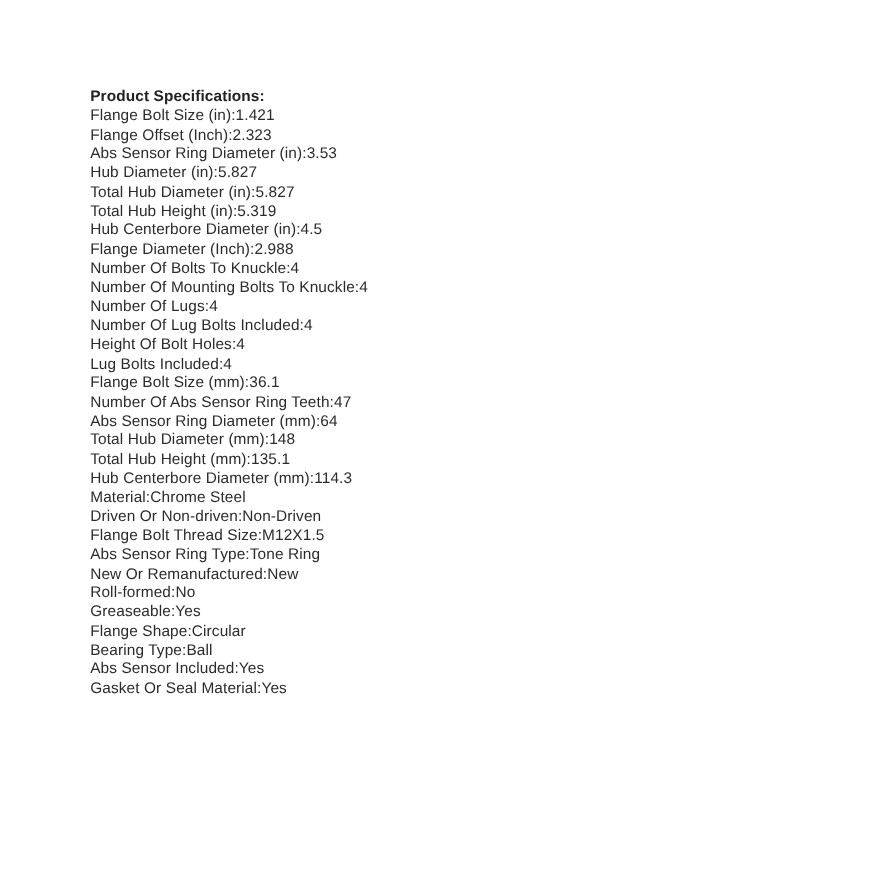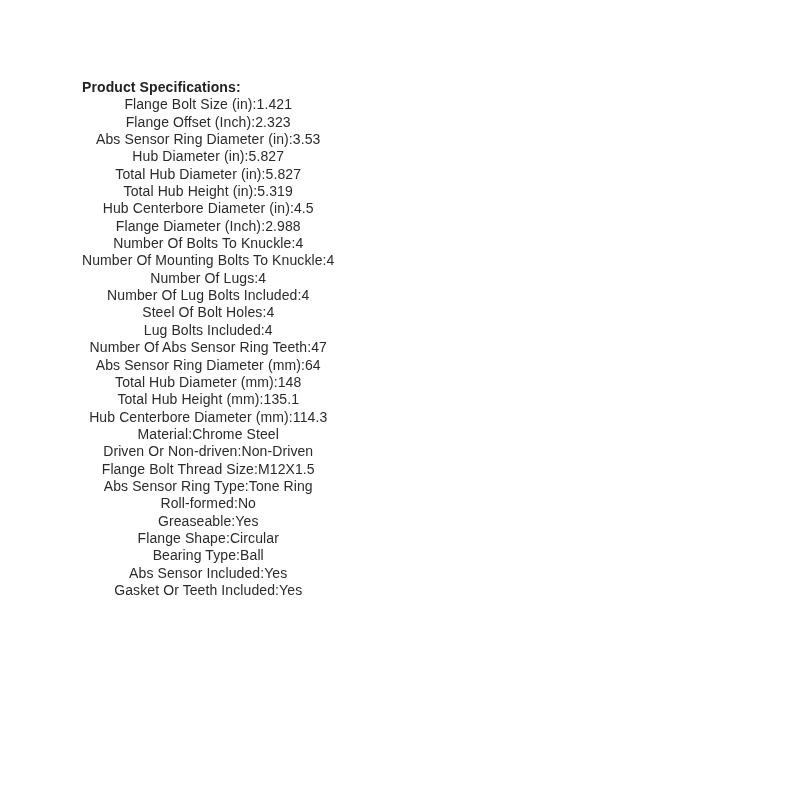--- a/index.html
+++ b/index.html
@@ -24,21 +24,20 @@
     line-height: 17.35px;
     letter-spacing: 0.1px;
     white-space: nowrap;
   }
   .spec-title {
     font-weight: 700;
     color: #222222;
   }
   .spec-row {
     font-weight: 400;
-    text-align: center;
   }
   .spec-label, .spec-colon, .spec-value {
     display: inline;
   }
 </style>
 </head>
 <body>
 
 <div class="page">
   <div class="spec-block">
@@ -63,52 +62,54 @@
 
   <div class="spec-row"><span class="spec-label">Number Of Bolts To Knuckle</span><span class="spec-colon">:</span><span class="spec-value">4</span></div>
 
   <div class="spec-row"><span class="spec-label">Number Of Mounting Bolts To Knuckle</span><span class="spec-colon">:</span><span class="spec-value">4</span></div>
 
 
   <div class="spec-row"><span class="spec-label">Number Of Lugs</span><span class="spec-colon">:</span><span class="spec-value">4</span></div>
 
   <div class="spec-row"><span class="spec-label">Number Of Lug Bolts Included</span><span class="spec-colon">:</span><span class="spec-value">4</span></div>
 
-  <div class="spec-row"><span class="spec-label">Steel Of Bolt Holes</span><span class="spec-colon">:</span><span class="spec-value">4</span></div>
+  <div class="spec-row"><span class="spec-label">Height Of Bolt Holes</span><span class="spec-colon">:</span><span class="spec-value">4</span></div>
 
   <div class="spec-row"><span class="spec-label">Lug Bolts Included</span><span class="spec-colon">:</span><span class="spec-value">4</span></div>
 
+  <div class="spec-row"><span class="spec-label">Flange Bolt Size (mm)</span><span class="spec-colon">:</span><span class="spec-value">36.1</span></div>
 
   <div class="spec-row"><span class="spec-label">Number Of Abs Sensor Ring Teeth</span><span class="spec-colon">:</span><span class="spec-value">47</span></div>
 
   <div class="spec-row"><span class="spec-label">Abs Sensor Ring Diameter (mm)</span><span class="spec-colon">:</span><span class="spec-value">64</span></div>
 
   <div class="spec-row"><span class="spec-label">Total Hub Diameter (mm)</span><span class="spec-colon">:</span><span class="spec-value">148</span></div>
 
   <div class="spec-row"><span class="spec-label">Total Hub Height (mm)</span><span class="spec-colon">:</span><span class="spec-value">135.1</span></div>
 
   <div class="spec-row"><span class="spec-label">Hub Centerbore Diameter (mm)</span><span class="spec-colon">:</span><span class="spec-value">114.3</span></div>
 
   <div class="spec-row"><span class="spec-label">Material</span><span class="spec-colon">:</span><span class="spec-value">Chrome Steel</span></div>
 
   <div class="spec-row"><span class="spec-label">Driven Or Non-driven</span><span class="spec-colon">:</span><span class="spec-value">Non-Driven</span></div>
 
 
   <div class="spec-row"><span class="spec-label">Flange Bolt Thread Size</span><span class="spec-colon">:</span><span class="spec-value">M12X1.5</span></div>
 
   <div class="spec-row"><span class="spec-label">Abs Sensor Ring Type</span><span class="spec-colon">:</span><span class="spec-value">Tone Ring</span></div>
 
+  <div class="spec-row"><span class="spec-label">New Or Remanufactured</span><span class="spec-colon">:</span><span class="spec-value">New</span></div>
 
   <div class="spec-row"><span class="spec-label">Roll-formed</span><span class="spec-colon">:</span><span class="spec-value">No</span></div>
 
   <div class="spec-row"><span class="spec-label">Greaseable</span><span class="spec-colon">:</span><span class="spec-value">Yes</span></div>
 
   <div class="spec-row"><span class="spec-label">Flange Shape</span><span class="spec-colon">:</span><span class="spec-value">Circular</span></div>
 
   <div class="spec-row"><span class="spec-label">Bearing Type</span><span class="spec-colon">:</span><span class="spec-value">Ball</span></div>
 
 
   <div class="spec-row"><span class="spec-label">Abs Sensor Included</span><span class="spec-colon">:</span><span class="spec-value">Yes</span></div>
 
-  <div class="spec-row"><span class="spec-label">Gasket Or Teeth Included</span><span class="spec-colon">:</span><span class="spec-value">Yes</span></div>
+  <div class="spec-row"><span class="spec-label">Gasket Or Seal Material</span><span class="spec-colon">:</span><span class="spec-value">Yes</span></div>
 </div>
   </div>
 </div>
 
 </body></html>

